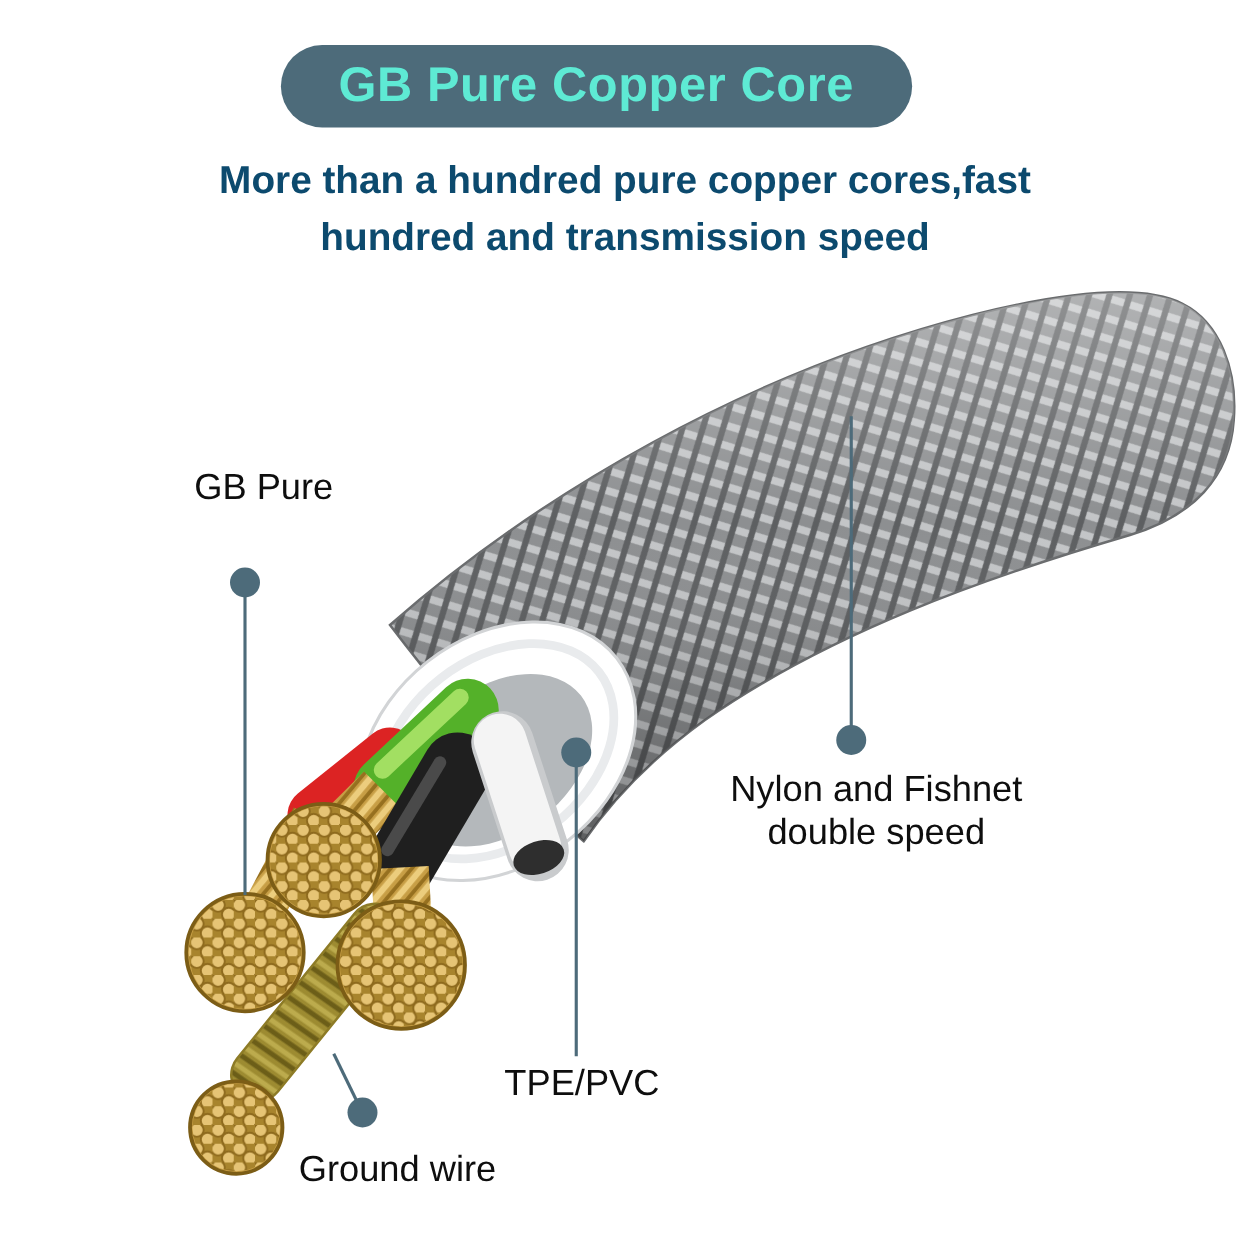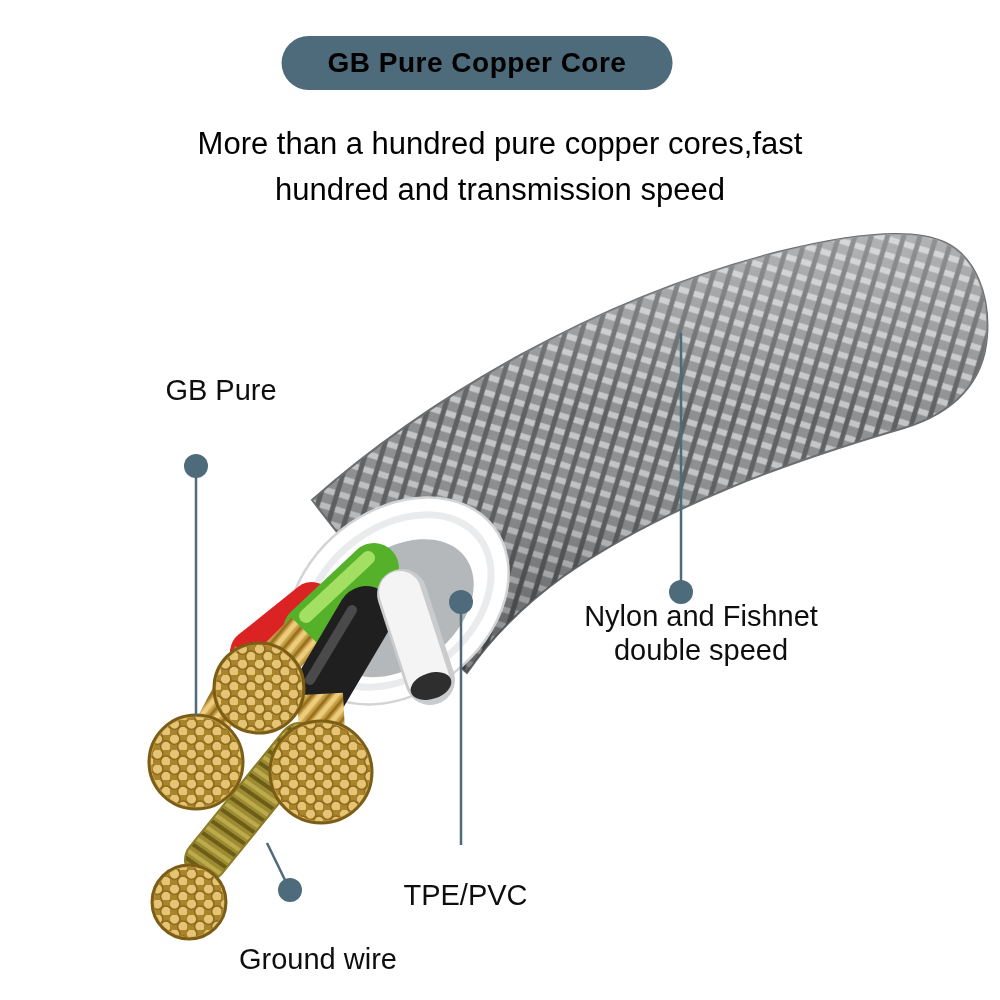--- a/index.html
+++ b/index.html
@@ -3,34 +3,34 @@
 <meta charset="utf-8">
 <style>
   html,body { margin:0; padding:0; background:#ffffff; }
   .page {
     position:relative; width:1000px; height:1000px; background:#ffffff;
     font-family:"Liberation Sans", sans-serif; overflow:hidden;
   }
   .page svg { position:absolute; top:0; left:0; }
   .banner {
     position:absolute; top:36px; left:477px; transform:translateX(-50%);
-    background:#4d6b7a; color:#000000; font-size:28px; font-weight:bold;
+    background:#4d6b7a; color:#5eead4; font-size:39px; font-weight:bold;
     padding:11px 46px; border-radius:40px; white-space:nowrap; letter-spacing:0.5px;
   }
   .subtitle {
     position:absolute; top:121px; left:0; width:1000px; text-align:center;
-    font-size:31px; color:#000000; line-height:46px;
+    font-size:31px; color:#0c4a6e; line-height:46px;font-weight:bold;
   }
   .callout-label {
     position:absolute; text-align:center; font-size:29px; color:#0e0e0e; line-height:34px;
   }
-  #label-copper { top:373px; left:106px;  width:230px;text-align:center; }
-  #label-weave  { top:599px; left:553px; width:296px; }
-  #label-tpe    { top:850px; left:383px; width:165px;margin-top:28px; }
-  #label-ground { top:919px; left:213px; width:210px;margin-top:23px; }
+  #label-copper { top:373px; left:96px;  width:230px;text-align:center; }
+  #label-weave  { top:615px; left:553px; width:296px; }
+  #label-tpe    { top:850px; left:383px; width:165px; }
+  #label-ground { top:919px; left:213px; width:210px; }
 </style>
 </head>
 <body>
 
 <div class="page">
 
   <svg width="1000" height="1000" viewBox="0 0 1000 1000">
     <defs>
       <pattern id="braidPat" width="22" height="22" patternUnits="userSpaceOnUse" patternTransform="rotate(-28)">
         <rect width="22" height="22" fill="#8d8f91"></rect>

